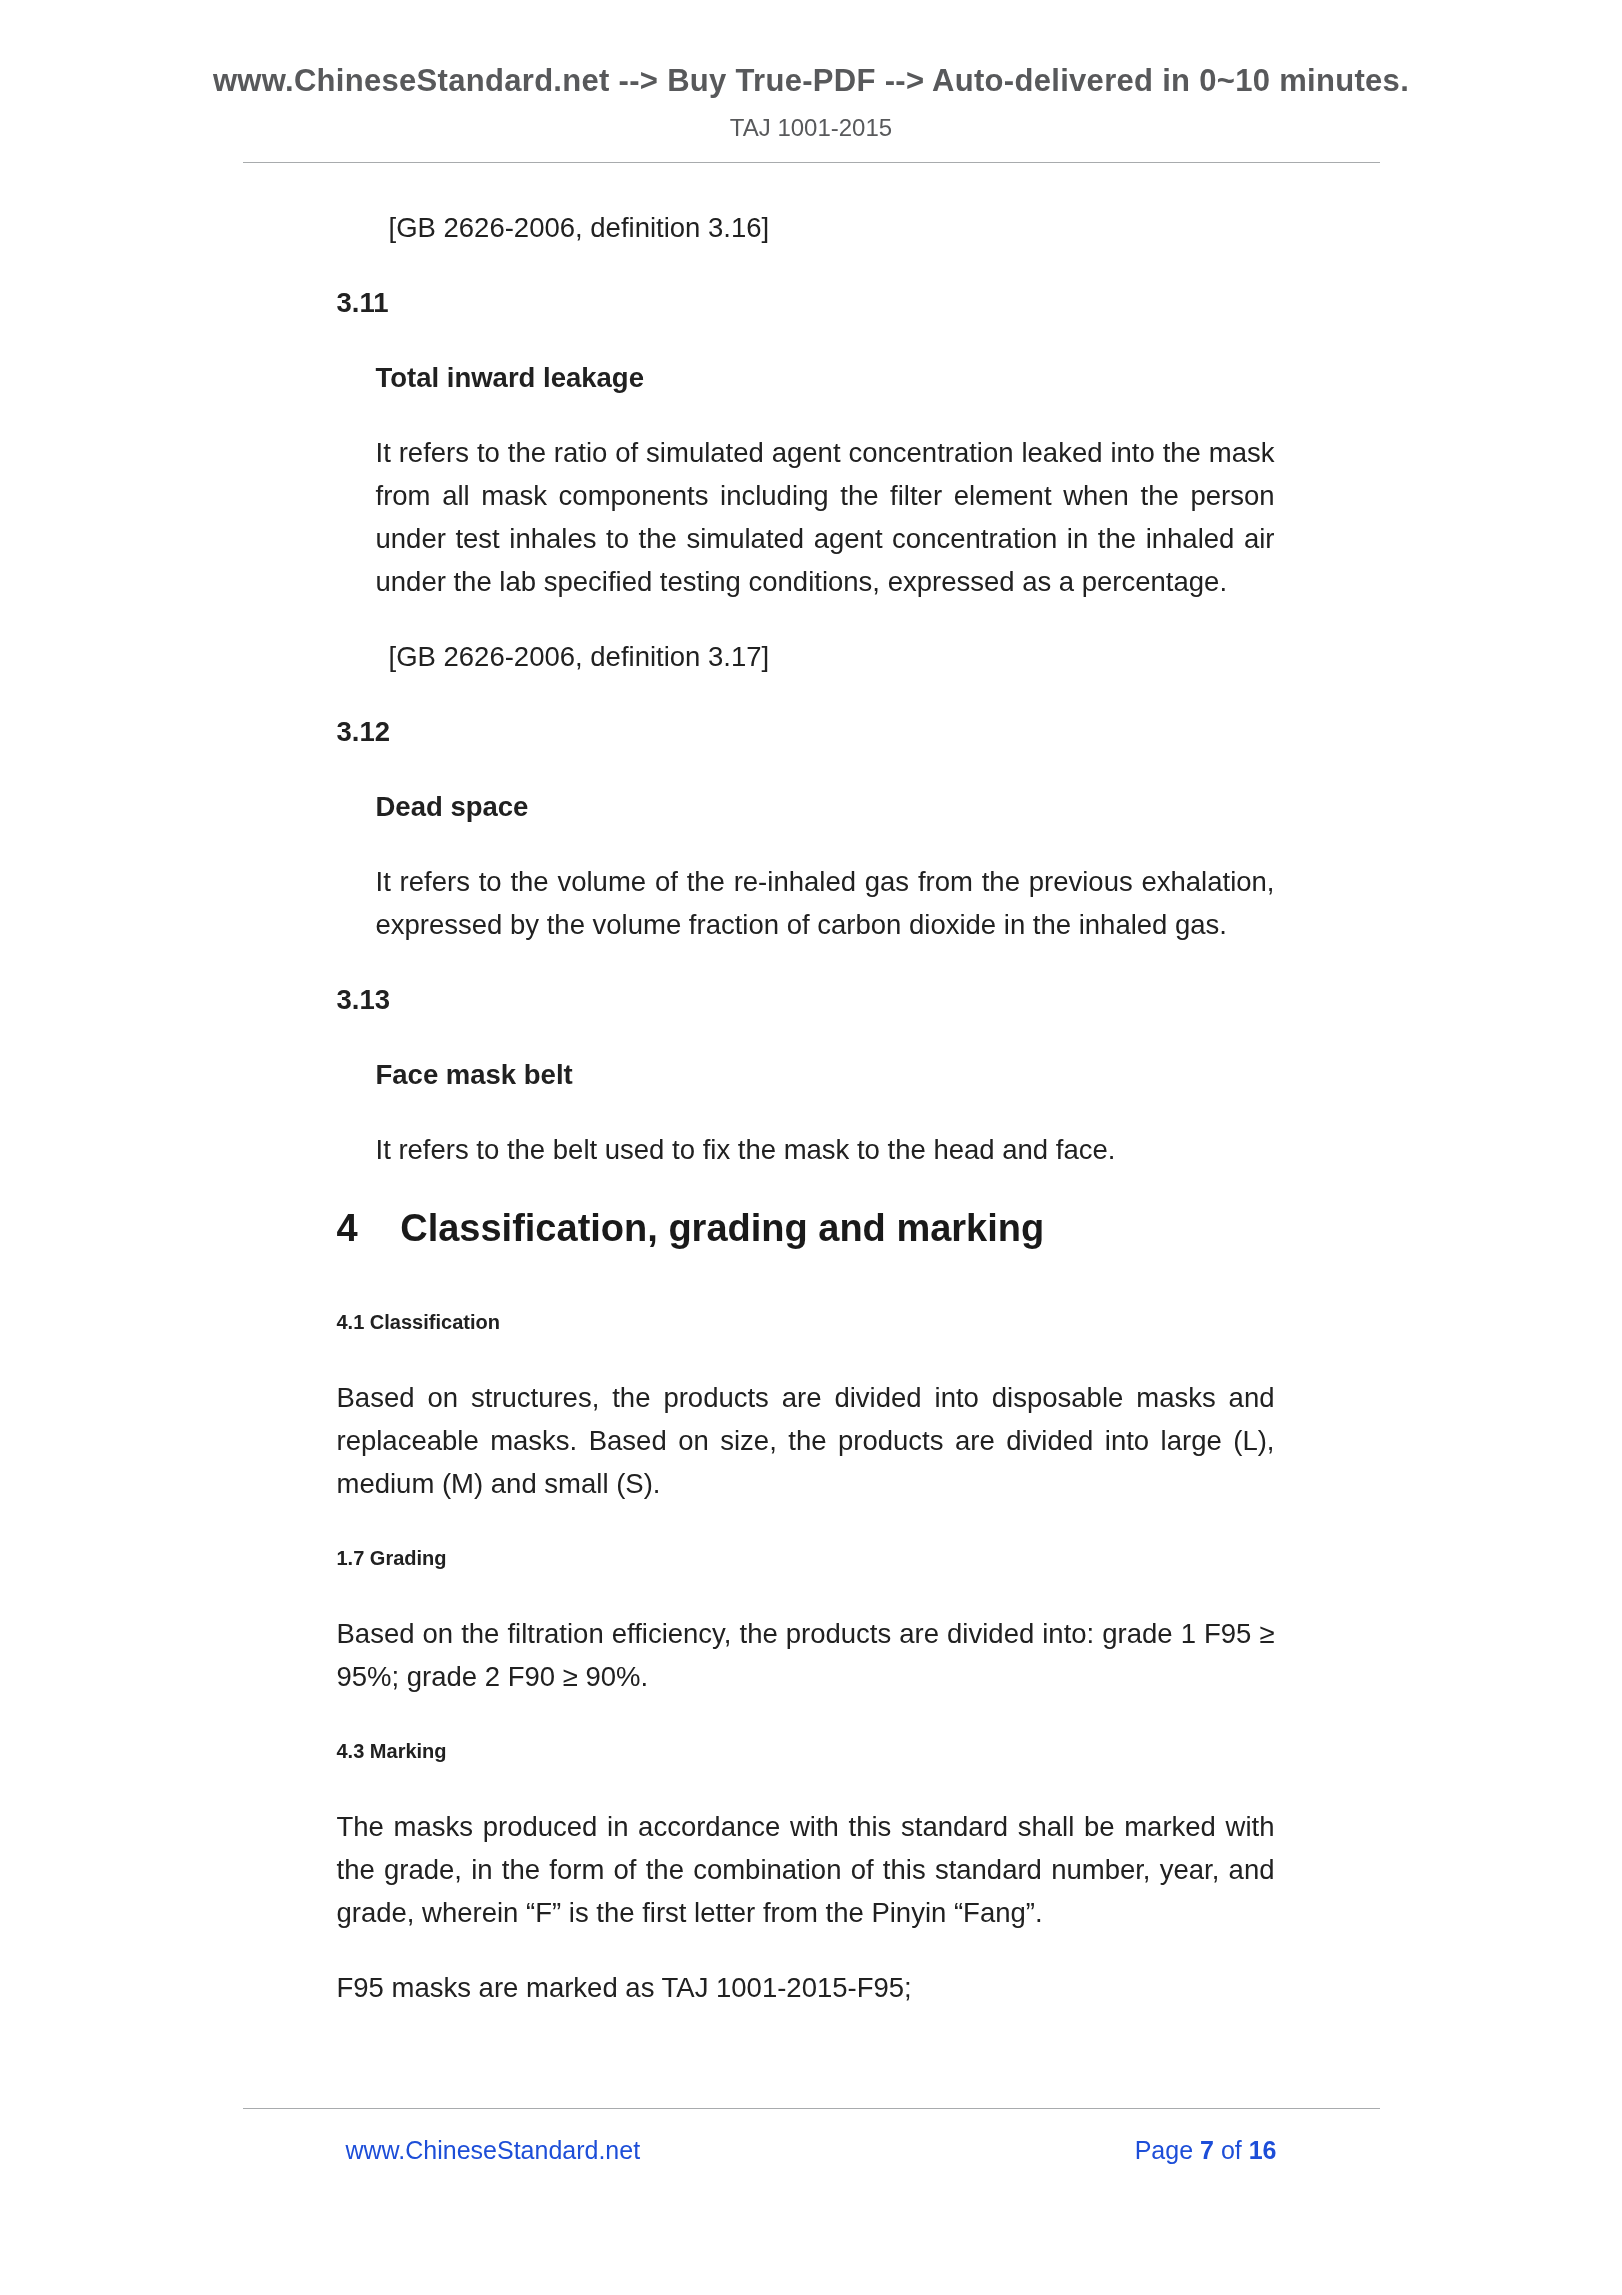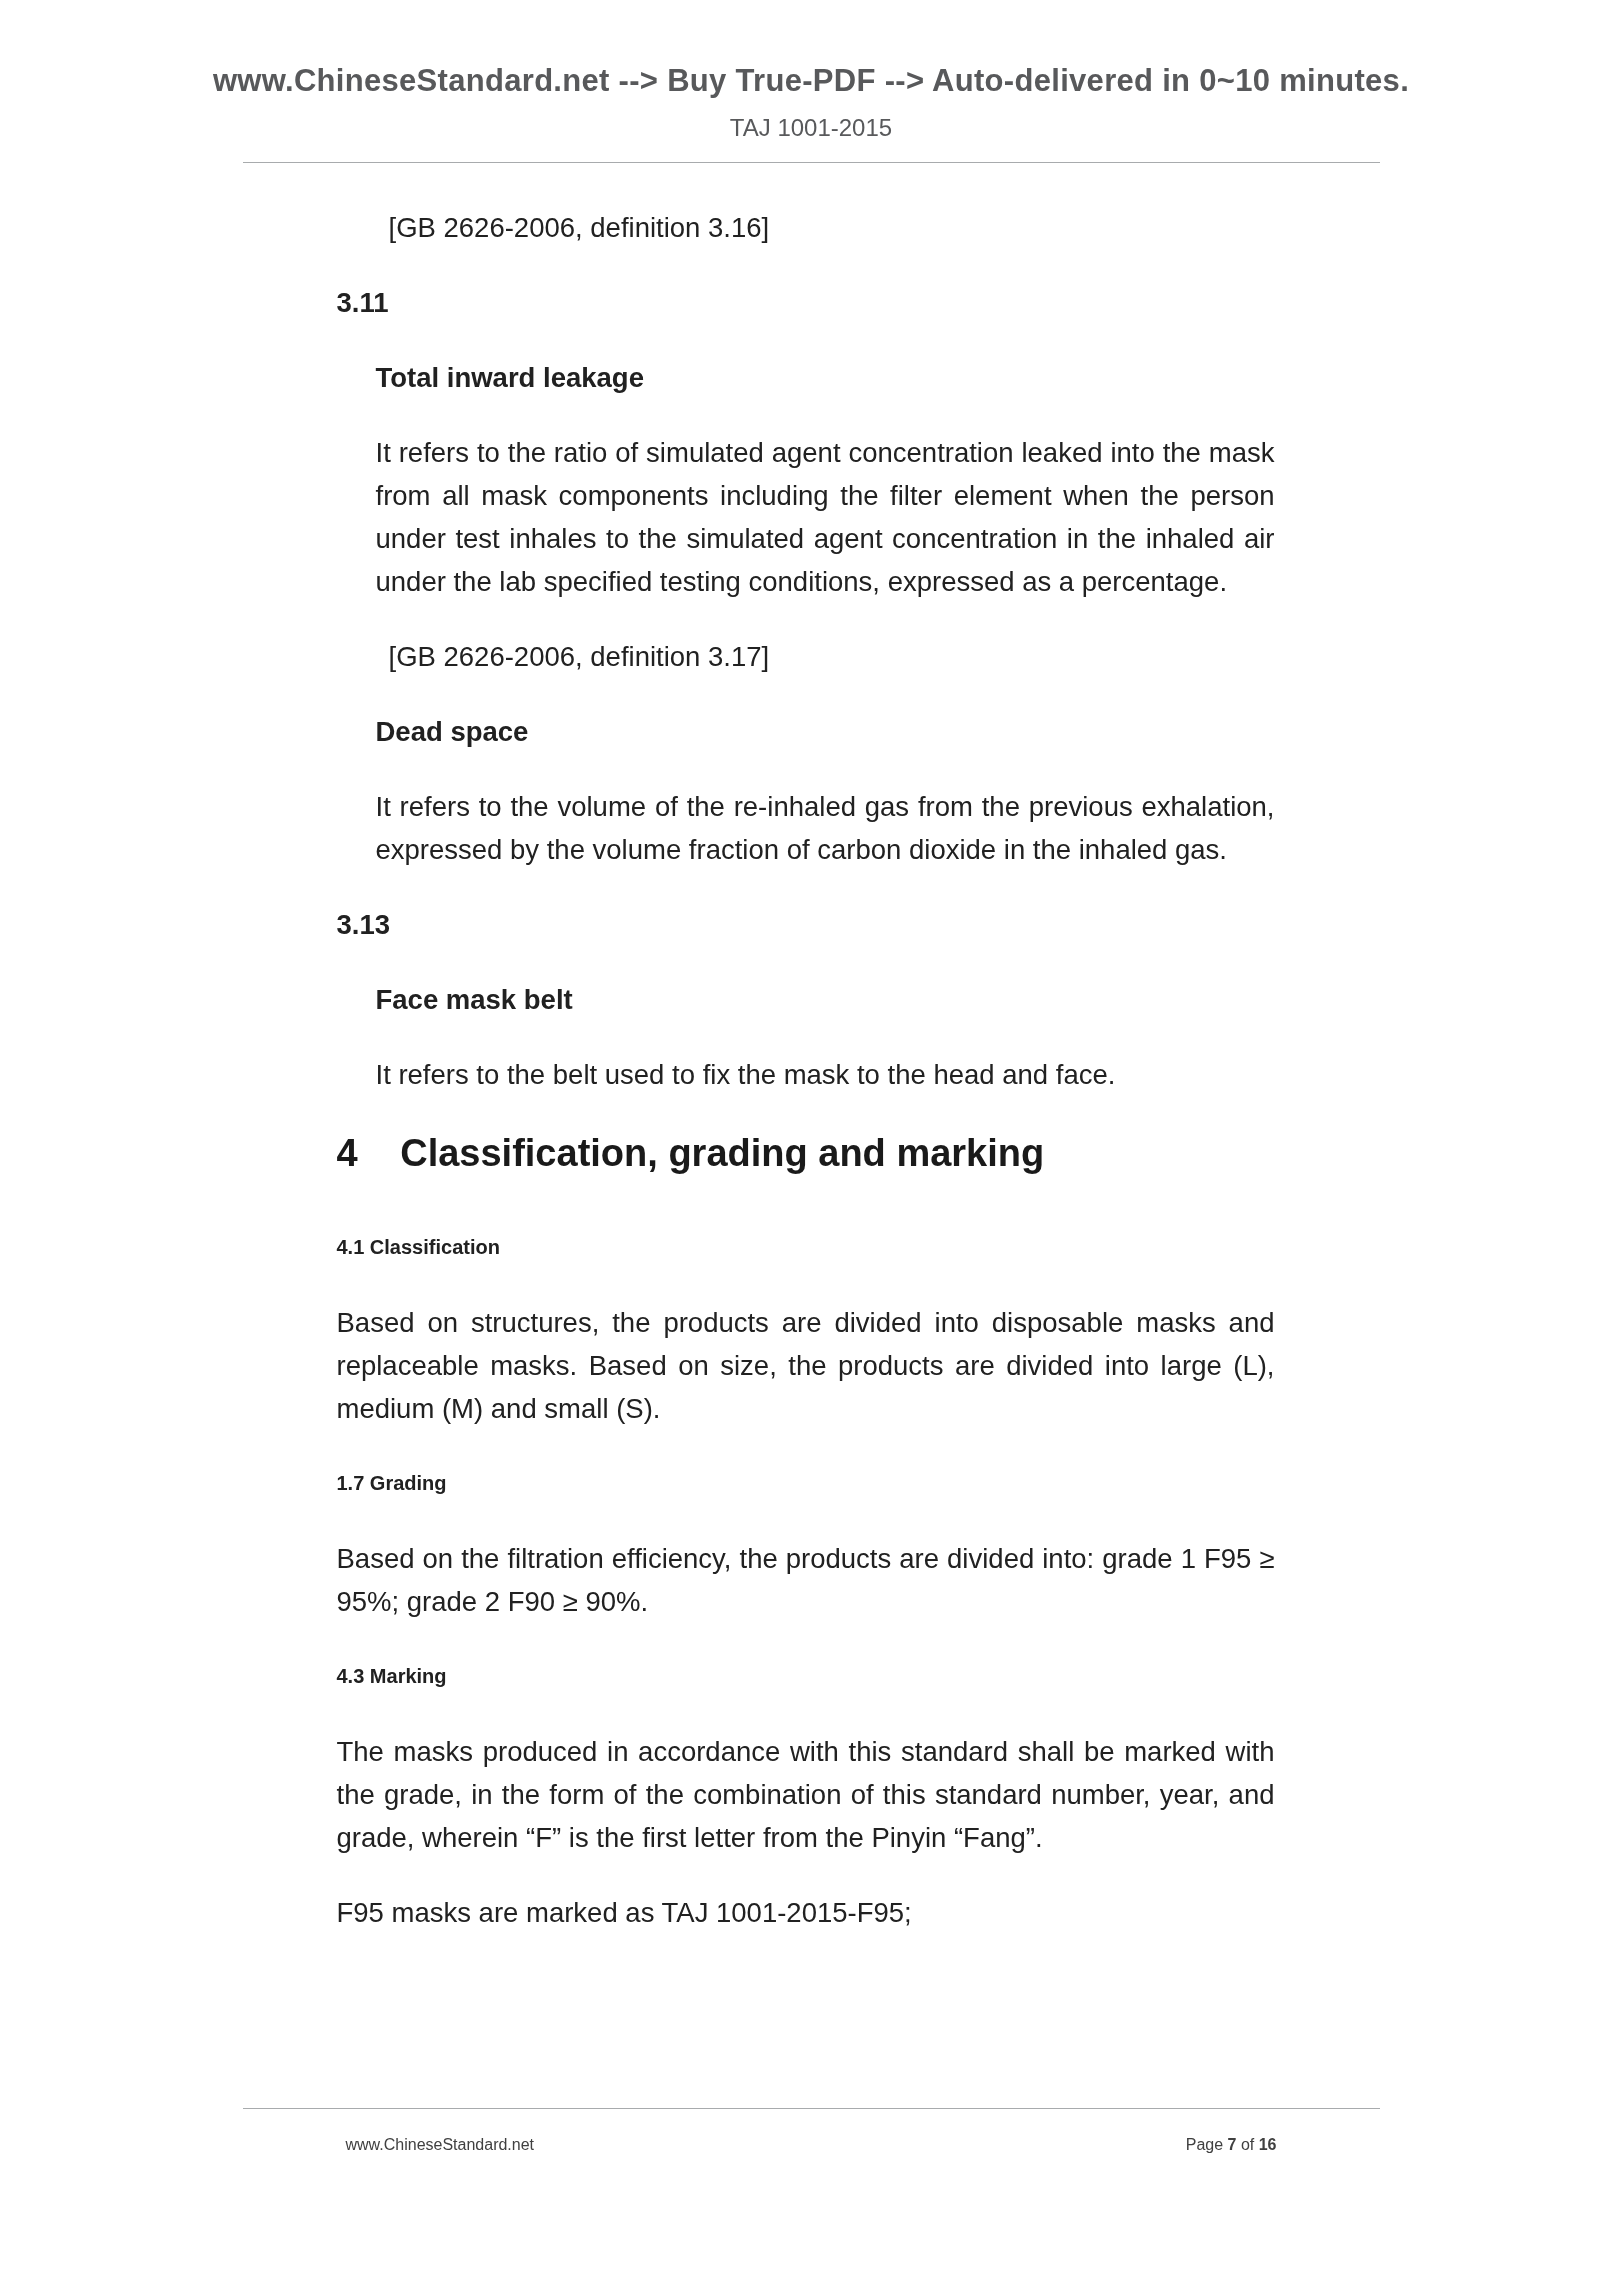--- a/index.html
+++ b/index.html
@@ -62,22 +62,22 @@
     width: 1137px;
     margin: 0 auto;
     border-top: 1.7px solid var(--rule, #a8abad);
   }
   .footer-row {
     margin-top: 27px;
     padding: 0 252px;
     display: flex;
     justify-content: space-between;
     align-items: flex-start;
-    font-size: 16px;
-    color: #404040;
+    font-size: 25px;
+    color: #1d4ed8;
   }
   .footer-page .b { font-weight: bold; }
 </style>
 </head>
 <body>
 
 <div class="page">
 
   <div class="header">
     <div class="header-promo">www.ChineseStandard.net --&gt; Buy True-PDF --&gt; Auto-delivered in 0~10 minutes.</div>
@@ -88,20 +88,21 @@
   <div class="content">
 
     <p class="ref indent">[GB 2626-2006, definition 3.16]</p>
 
     <p class="sec-num">3.11</p>
     <p class="def-title">Total inward leakage</p>
     <p class="def-body">It refers to the ratio of simulated agent concentration leaked into the mask from all mask components including the filter element when the person under test inhales to the simulated agent concentration in the inhaled air under the lab specified testing conditions, expressed as a percentage.</p>
 
     <p class="ref indent">[GB 2626-2006, definition 3.17]</p>
 
+    <p class="sec-num">3.12</p>
     <p class="def-title">Dead space</p>
     <p class="def-body">It refers to the volume of the re-inhaled gas from the previous exhalation, expressed by the volume fraction of carbon dioxide in the inhaled gas.</p>
 
     <p class="sec-num">3.13</p>
     <p class="def-title">Face mask belt</p>
     <p class="def-body">It refers to the belt used to fix the mask to the head and face.</p>
 
     <div class="chapter">
       <span class="chapter-num">4</span>
       <span class="chapter-title">Classification, grading and marking</span>

